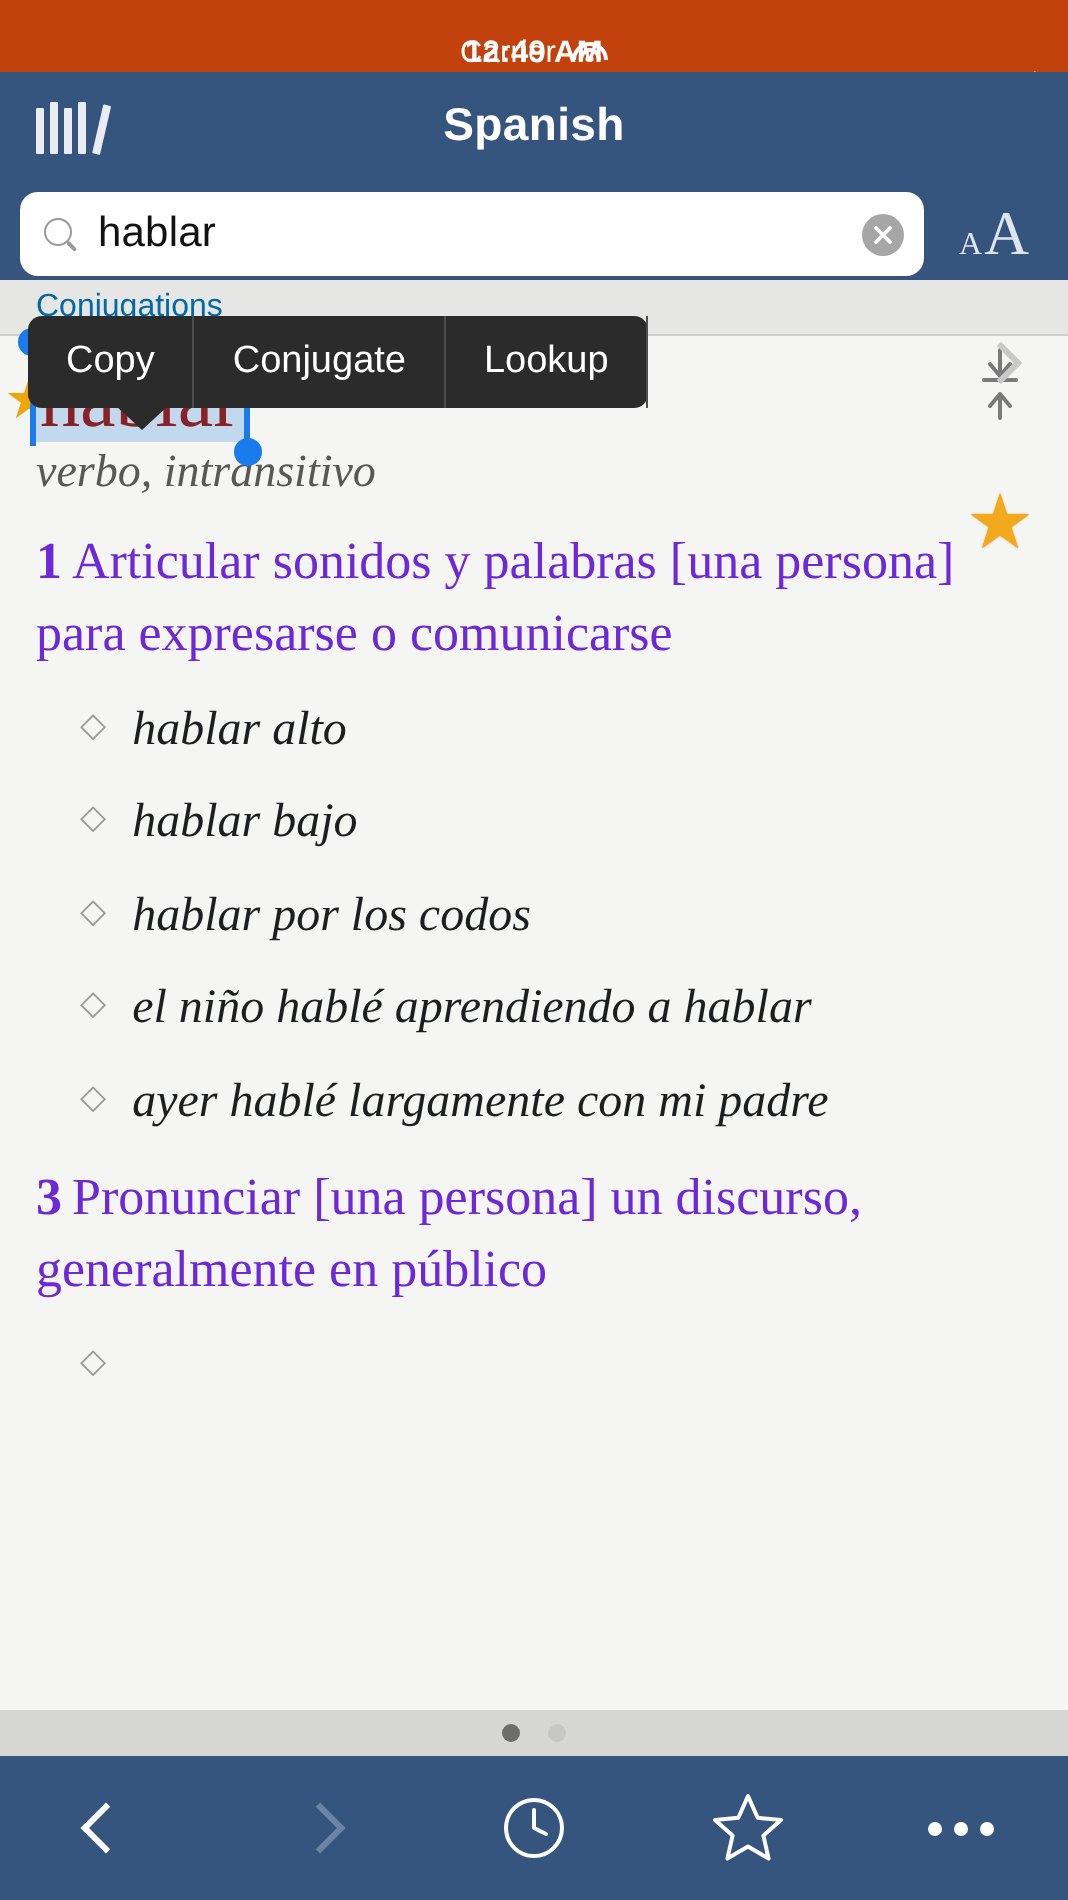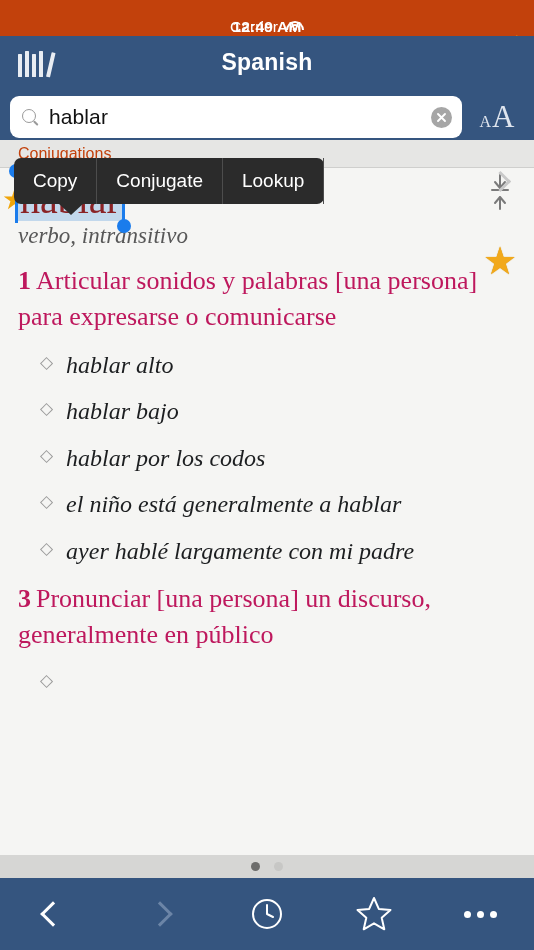--- a/index.html
+++ b/index.html
@@ -96,21 +96,21 @@
 
   
   .content{
     position:absolute; top:140px; left:0; right:0; bottom:95px;
     background:#f5f5f3; overflow:hidden;
   }
   .conj-bar{
     height:28px; background:#e6e6e4; border-bottom:1px solid #cfcfcd;
     display:flex; align-items:center; padding-left:18px;
   }
-  .conj-bar span{ font-size:16px; color:#c2410c; }
+  .conj-bar span{ font-size:16px; color:#0369a1; }
 
   .entry{ padding:0 18px; position:relative; }
 
   .headword-row{
     display:flex; align-items:flex-start; position:relative; padding-top:10px;
   }
   .headword-wrap{ position:relative; display:inline-block; }
   .headword{
     font-family:"Liberation Serif", serif; font-size:40px; color:#8a2225;
     background:#c2d8ec; line-height:1.08; padding:0 2px; display:inline-block;
@@ -135,21 +135,21 @@
   .collapse-icon{ cursor:pointer; }
   .star-big{ font-size:38px; color:#f2a91b; line-height:1; cursor:pointer;
     text-shadow:0 0 1px #c98900; }
 
   .pos{
     font-family:"Liberation Serif", serif; font-style:italic;
     font-size:23px; color:#585858; margin-top:2px; margin-bottom:14px;
   }
 
   .sense{
-    font-family:"Liberation Serif", serif; font-size:26px; color:#be185d;
+    font-family:"Liberation Serif", serif; font-size:26px; color:#6d28d9;
     line-height:1.38; margin-bottom:6px;
   }
   .sense .num{ font-weight:700; margin-right:5px; }
   .example{
     font-family:"Liberation Serif", serif; font-style:italic;
     font-size:24px; color:#1c1e20; line-height:1.35;
     margin:14px 0 14px 22px; display:flex; gap:13px; align-items:flex-start;
   }
   .example .dia{ color:#9a9a9a; font-style:normal; font-size:17px; line-height:1.6; flex:none; }
 
@@ -288,21 +288,21 @@
     <div class="example">
       <span class="dia">◇</span>
       <span>hablar bajo</span>
     </div>
     <div class="example">
       <span class="dia">◇</span>
       <span>hablar por los codos</span>
     </div>
     <div class="example">
       <span class="dia">◇</span>
-      <span>el niño está generalmente a hablar</span>
+      <span>el niño hablé aprendiendo a hablar</span>
     </div>
 
     <div class="example">
       <span class="dia">◇</span>
       <span>ayer hablé largamente con mi padre</span>
     </div>
 
     <div class="sense">
       <span class="num">3</span><span>Pronunciar [una persona] un discurso, generalmente en público</span>
     </div>

